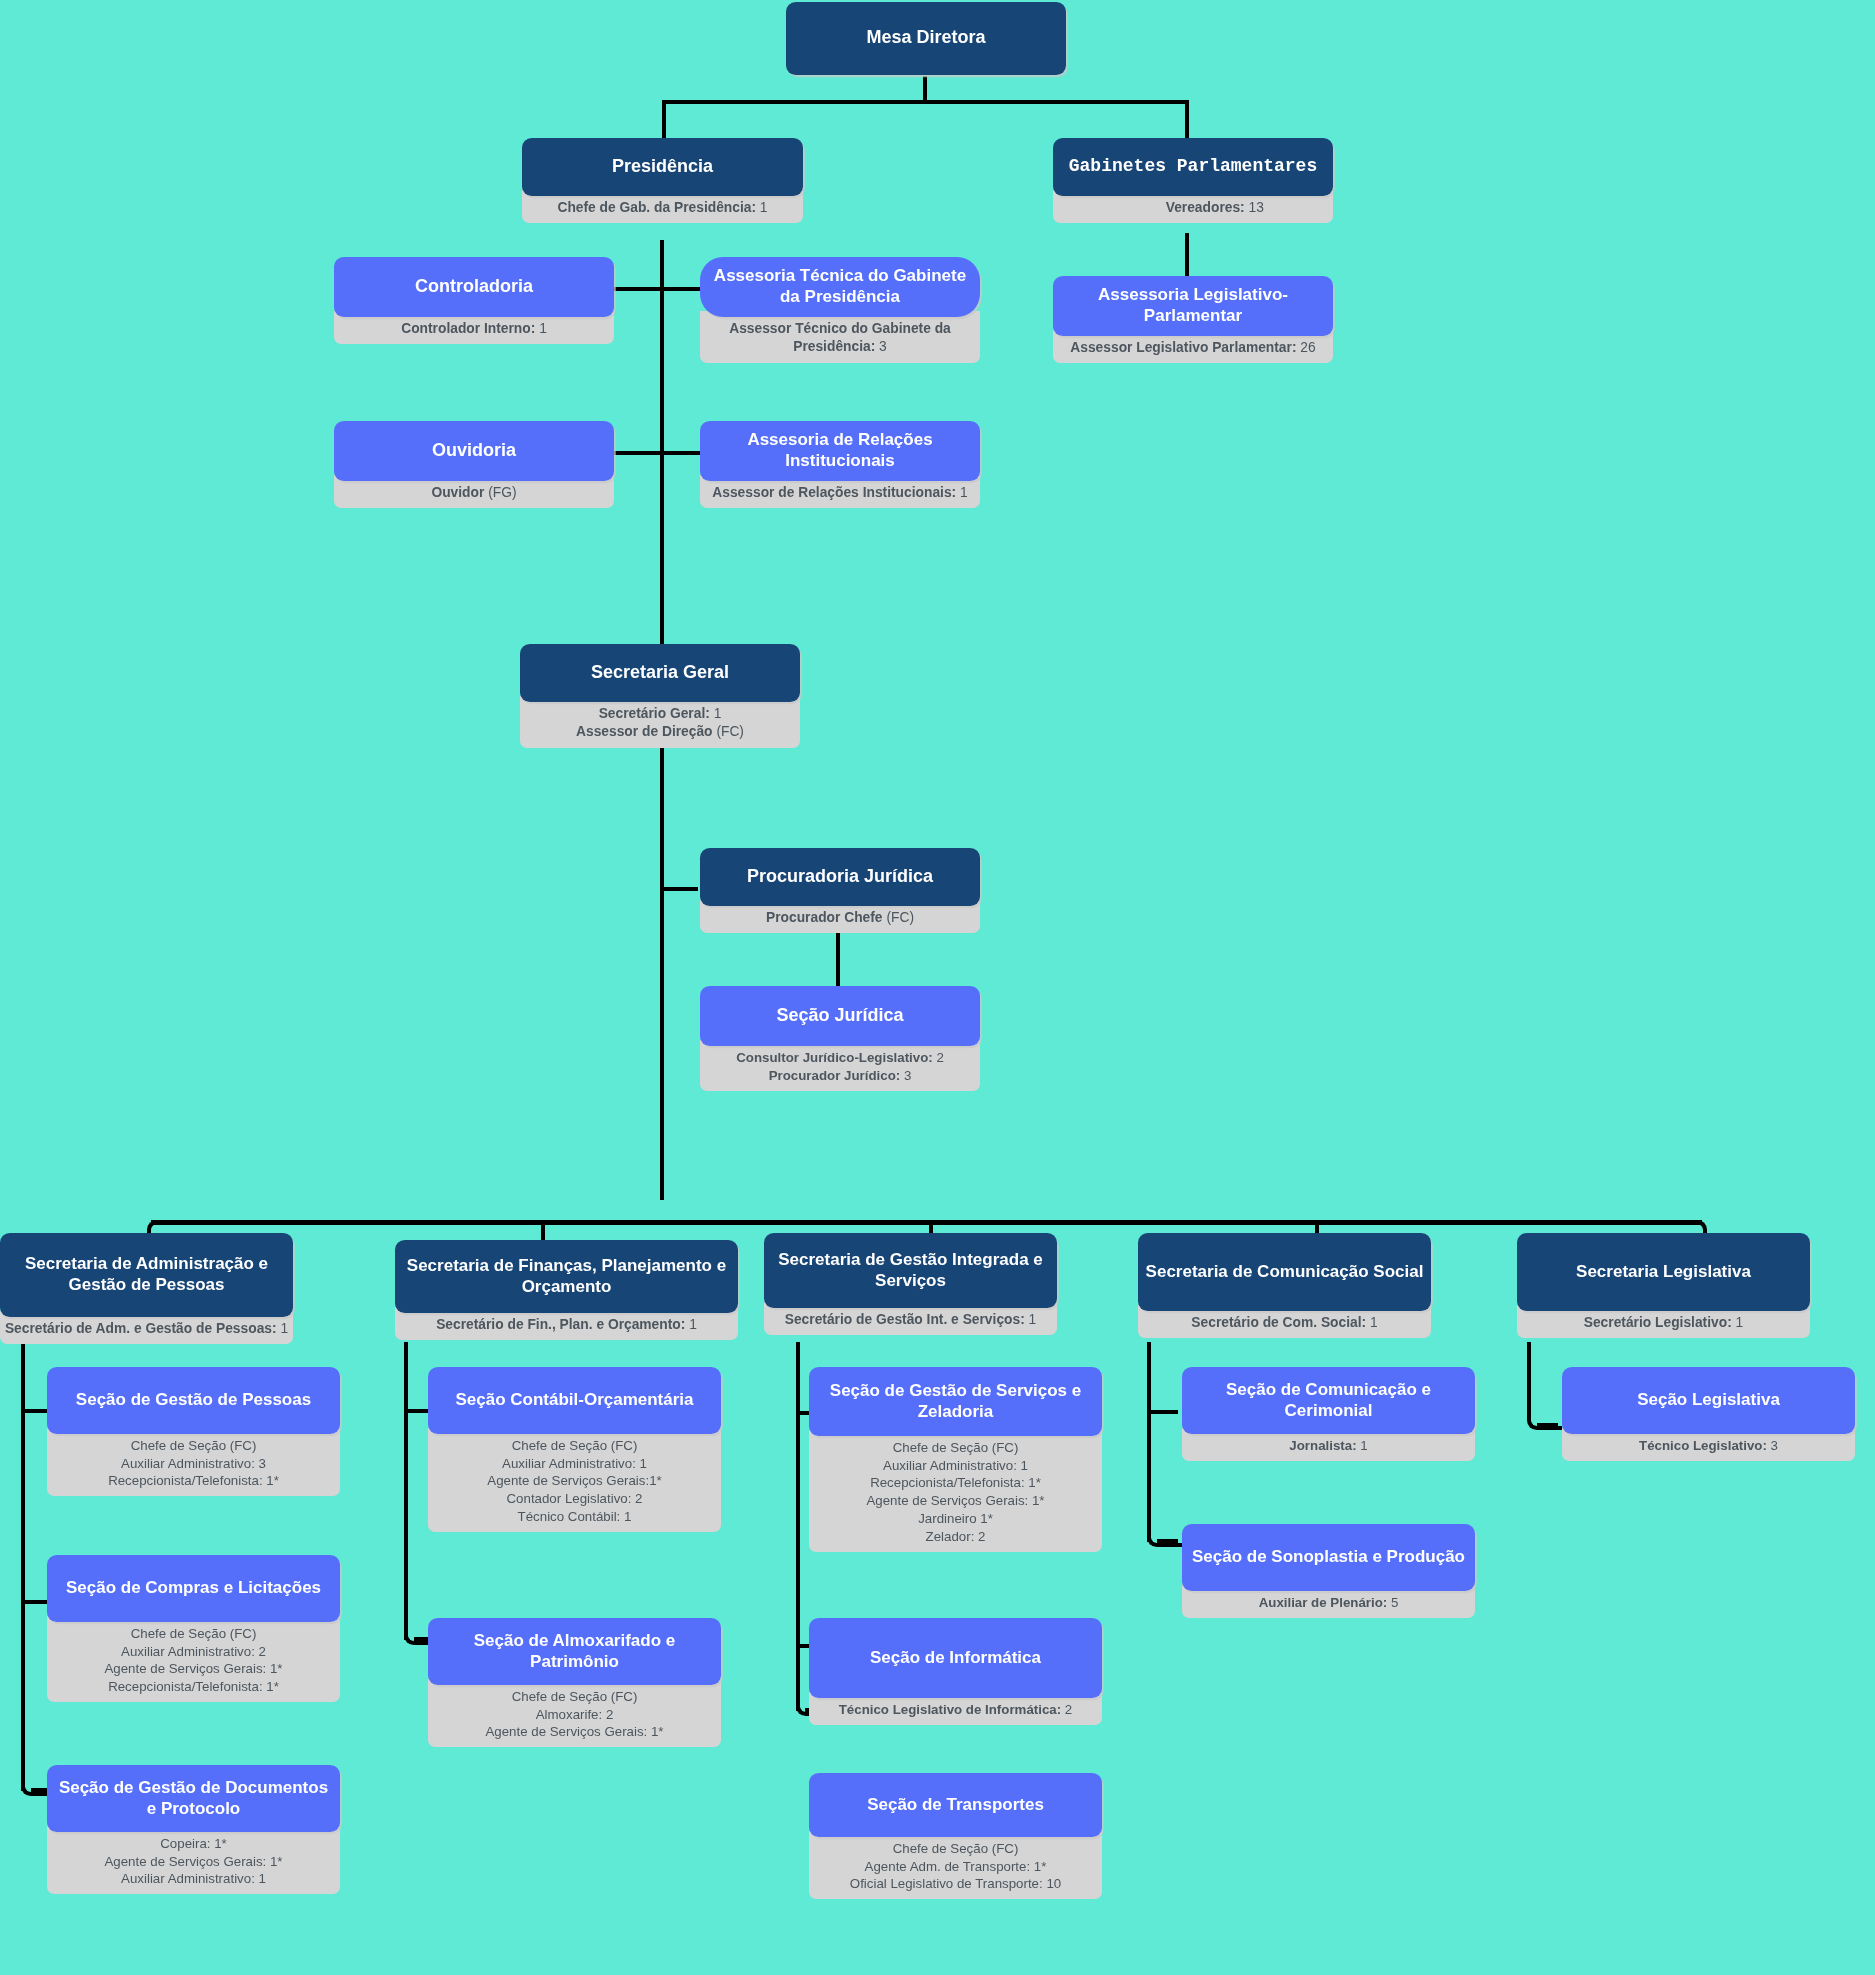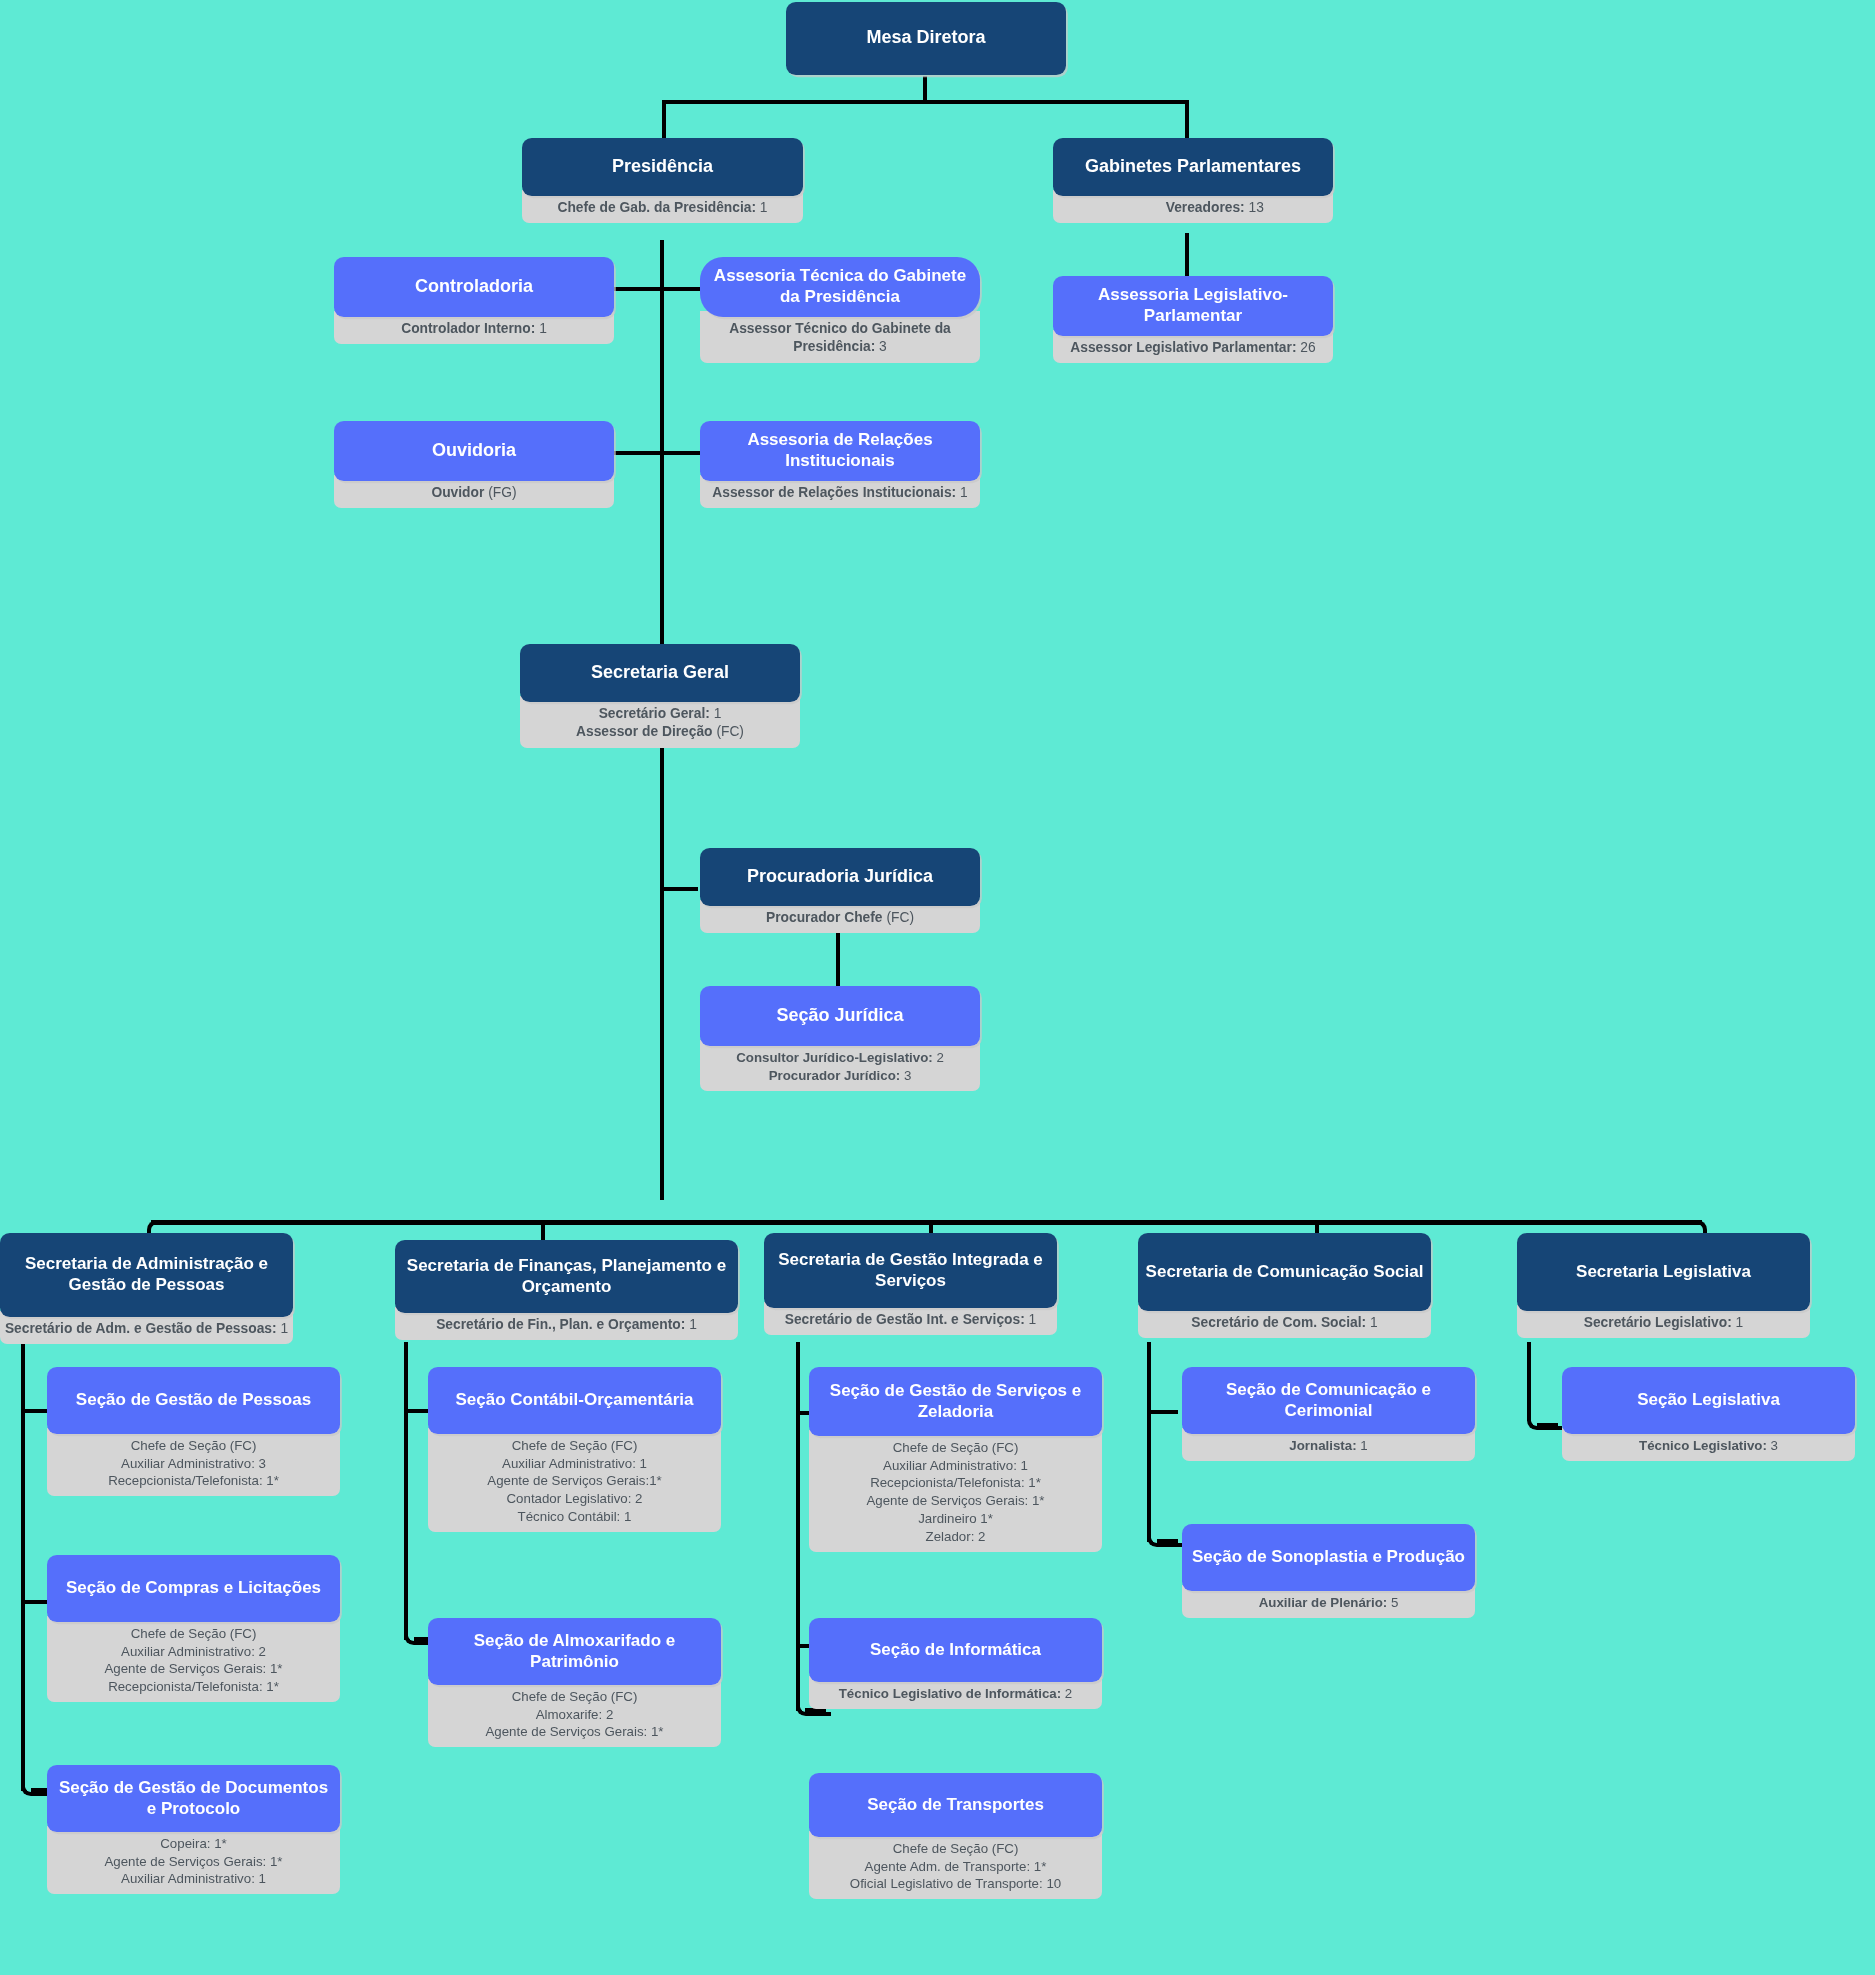--- a/index.html
+++ b/index.html
@@ -109,21 +109,21 @@
   </div>
 
   <div class="node" style="left:522px;top:138px;width:281px;">
     <div class="head navy" style="height:58px;font-size:18px;">Presidência</div>
     <div class="body" style="font-size:13.8px;">
       <div class="row"><span class="ttl">Chefe de Gab. da Presidência:</span><span class="num"> 1</span></div>
     </div>
   </div>
 
   <div class="node" style="left:1053px;top:138px;width:280px;">
-    <div class="head navy" style="height:58px;font-size:18px;">Gabinetes Parlamentares</div>
+    <div class="head navy" style="height:58px;font-size:18px;font-family:Liberation Mono, monospace;">Gabinetes Parlamentares</div>
     <div class="body" style="font-size:13.8px;padding-left:48px;">
       <div class="row"><span class="ttl">Vereadores:</span><span class="num"> 13</span></div>
     </div>
   </div>
 
   <div class="node" style="left:1053px;top:276px;width:280px;">
     <div class="head blue" style="height:60px;font-size:17px;">Assessoria Legislativo-Parlamentar</div>
     <div class="body wrap" style="font-size:13.8px;">
       <div class="row"><span class="ttl">Assessor Legislativo Parlamentar:</span><span class="num"> 26</span></div>
     </div>
@@ -255,21 +255,21 @@
       <div class="row">Chefe de Seção (FC)</div>
       <div class="row">Auxiliar Administrativo: 1</div>
       <div class="row">Recepcionista/Telefonista: 1*</div>
       <div class="row">Agente de Serviços Gerais: 1*</div>
       <div class="row">Jardineiro 1*</div>
       <div class="row">Zelador: 2</div>
     </div>
   </div>
 
   <div class="node" style="left:809px;top:1618px;width:293px;">
-    <div class="head blue" style="height:64px;font-size:17px;">Seção de Informática</div>
+    <div class="head blue" style="height:80px;font-size:17px;">Seção de Informática</div>
     <div class="body wrap" style="font-size:13.3px;">
       <div class="row"><span class="ttl">Técnico Legislativo de Informática:</span><span class="num"> 2</span></div>
     </div>
   </div>
 
   <div class="node" style="left:809px;top:1773px;width:293px;">
     <div class="head blue" style="height:64px;font-size:17px;">Seção de Transportes</div>
     <div class="body" style="font-size:13.3px;">
       <div class="row">Chefe de Seção (FC)</div>
       <div class="row">Agente Adm. de Transporte: 1*</div>

